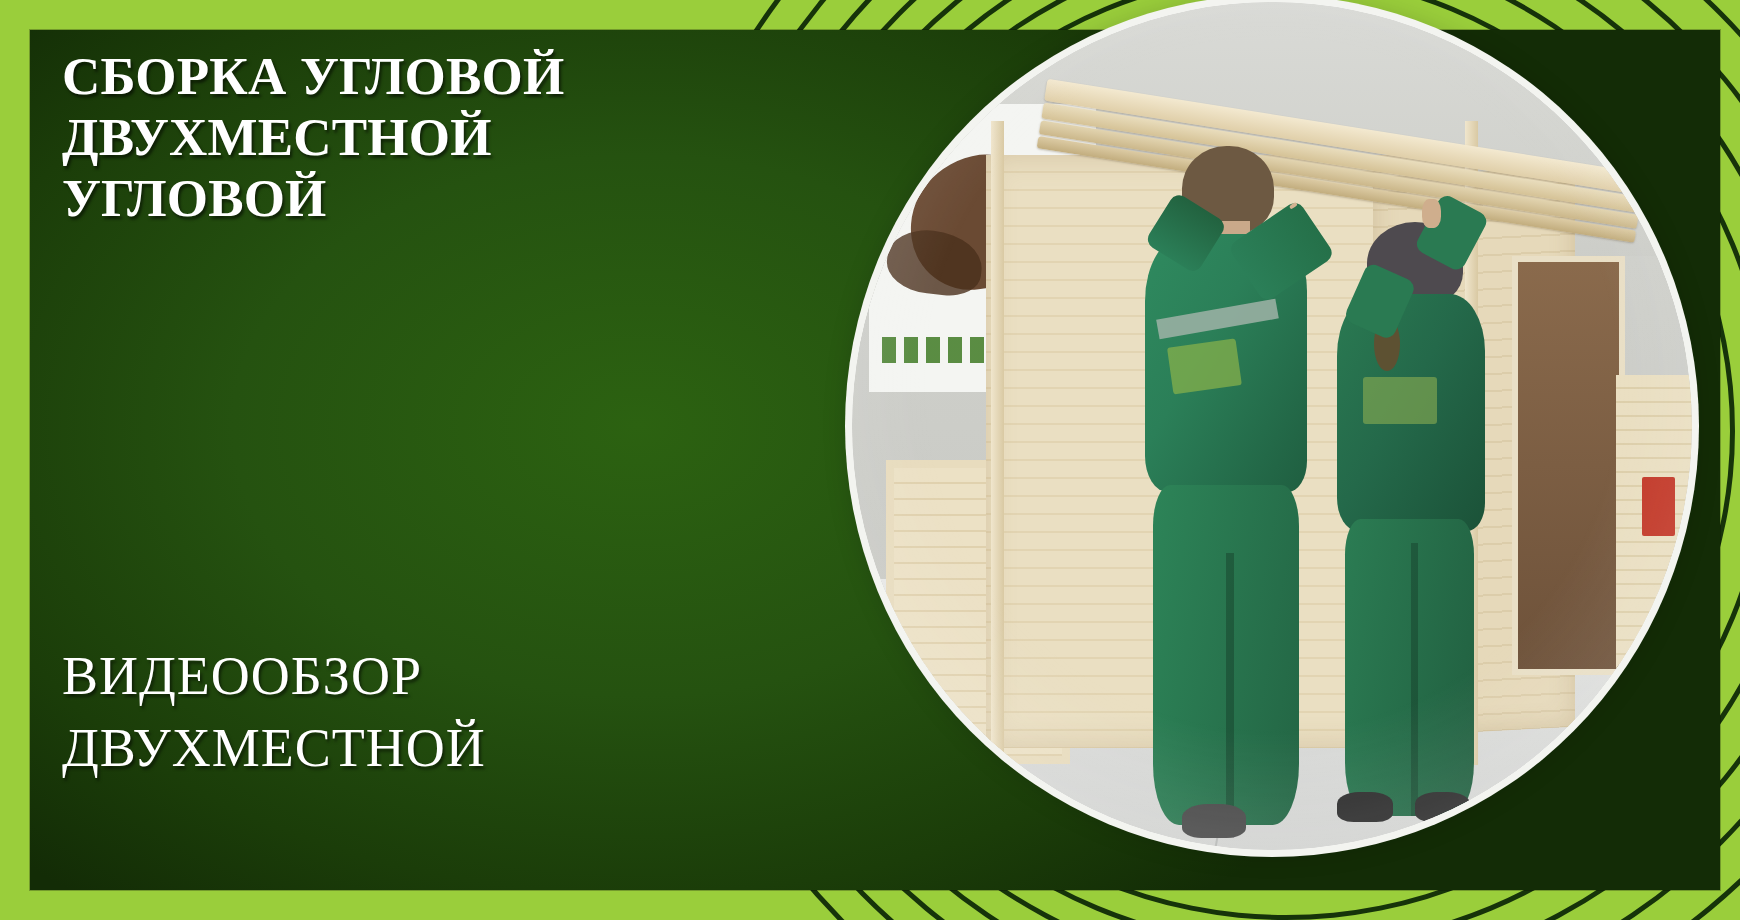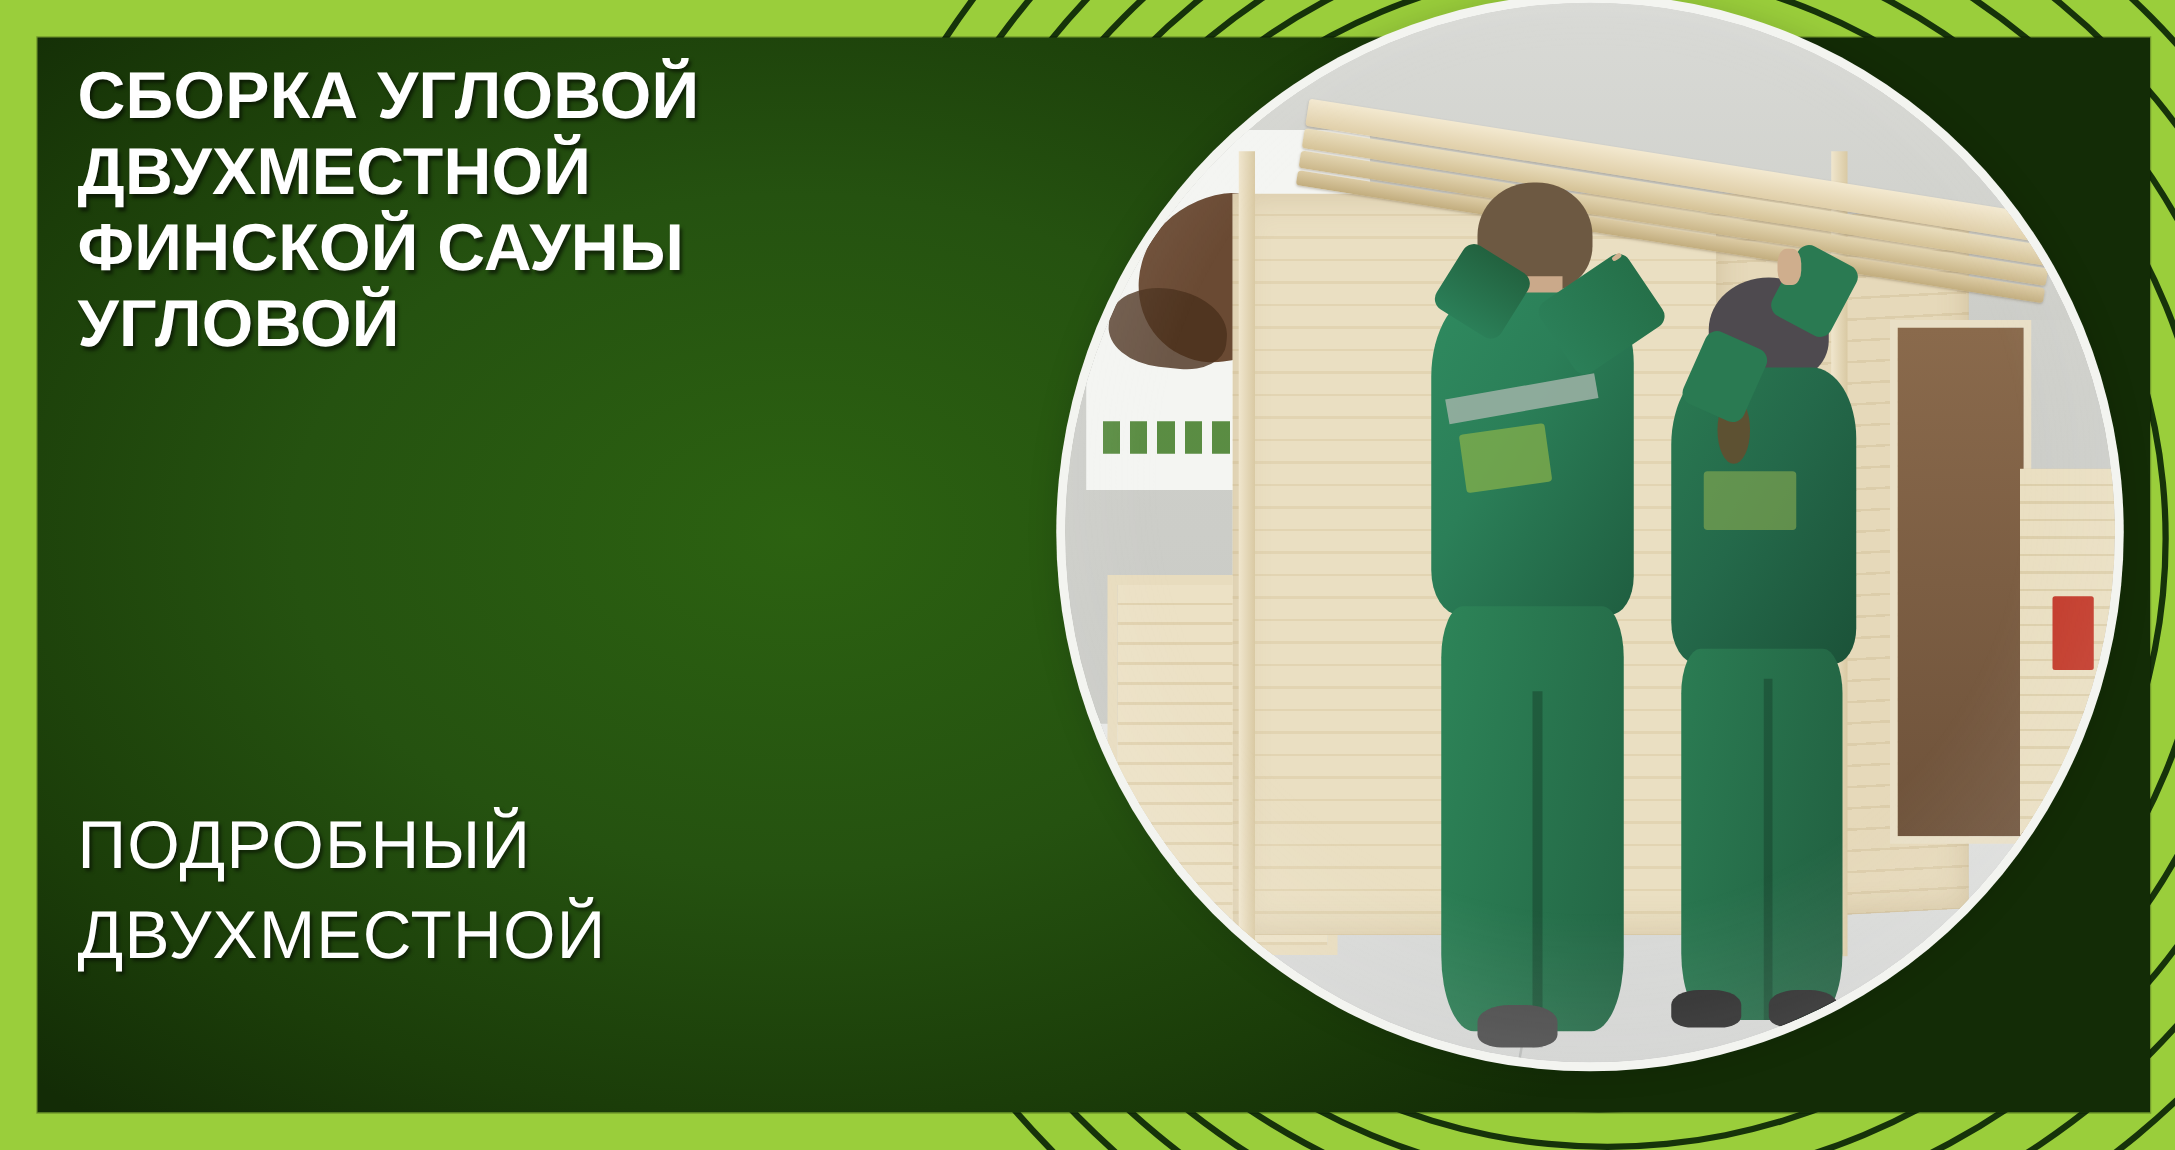--- a/index.html
+++ b/index.html
@@ -1,18 +1,18 @@
 <!DOCTYPE html>
 <html><head>
 <meta charset="utf-8">
 <style>
   html,body{margin:0;padding:0;background:#000;}
   #stage{
     position:relative;width:1740px;height:920px;overflow:hidden;
-    font-family:Liberation Sans, sans-serif;
+    font-family:Liberation Serif, serif;
     background:#9ace3b;
   }
 
   
   .bg-green{position:absolute;inset:0;background:#9ace3b;}
   .arcs{position:absolute;inset:0;}
   .arc{
     position:absolute;border-radius:50%;
     border:5px solid #16330a;
     background:transparent;
@@ -235,22 +235,21 @@
         <div class="shoeR"></div>
       </div>
 
       <div class="ph-soft"></div>
     </div>
   </div>
 
   <div class="title">
     <div>СБОРКА УГЛОВОЙ</div>
     <div>ДВУХМЕСТНОЙ</div>
-    <div>ФИНСКОЙ САУНЫ</div>
     <div>УГЛОВОЙ</div>
   </div>
 
   <div class="subtitle">
-    <div>ПОДРОБНЫЙ</div>
+    <div>ВИДЕООБЗОР</div>
     <div>ДВУХМЕСТНОЙ</div>
   </div>
 
 </div>
 
 </body></html>

